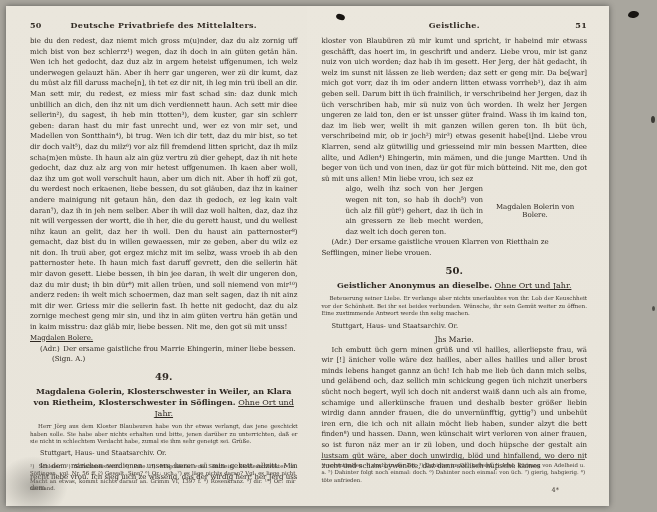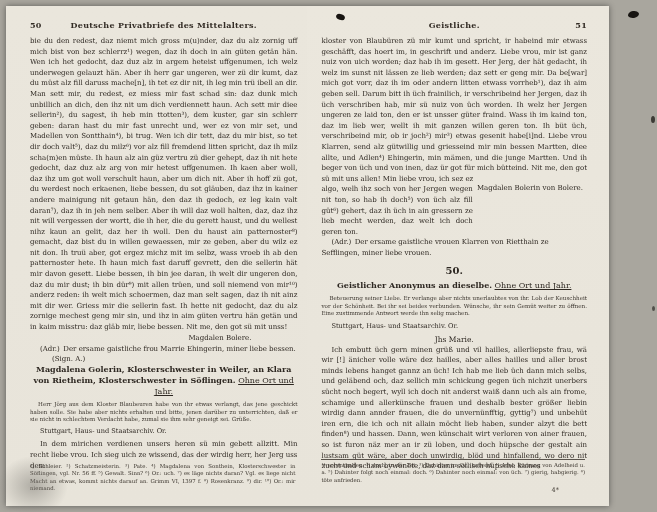--- a/index.html
+++ b/index.html
@@ -31,34 +31,34 @@
     letter-spacing:.3px;color:#332c25;
   }
   .running-head .pagenum{width:30px;font-weight:bold;}
   .running-head .head-title{flex:1;text-align:center;font-weight:bold;}
   .running-head .pagenum.right-side{text-align:right;}
   .body-text{
     font-size:7px;line-height:10.6px;text-align:justify;
     color:#2e2822;
   }
   .body-text.indent{text-indent:10px;}
-  .sig-line{font-size:7px;line-height:11px;text-align:right;padding-right:46px;}
+  .sig-line{font-size:7px;line-height:11px;padding-right:46px;text-decoration:underline;}
   .adr-line{font-size:7px;line-height:10.6px;text-indent:10px;}
   .sign-note{font-size:7px;line-height:10px;padding-left:22px;}
   .sec-number{text-align:center;font-size:10px;font-weight:bold;margin:7px 0 4px 0;}
   .sec-title{text-align:center;font-size:8px;line-height:11px;margin-bottom:4px;}
   .sec-title .t-bold{font-weight:bold;}
   .sec-title .t-rest{font-weight:normal;text-decoration:underline;}
   .summary{
     font-size:5.6px;line-height:7.4px;text-align:justify;text-indent:8px;
     margin:2px 0 4px 0;color:#39332c;
   }
   .source-line{font-size:6.6px;line-height:9px;text-indent:10px;margin-bottom:3px;}
   .invocation{text-align:center;font-size:7.5px;line-height:11px;margin:0 0;}
-  .split-row{display:flex;align-items:flex-start;}
+  .split-row{display:flex;align-items:center;margin-left:24px;}
   .split-row .narrow{width:57%;font-size:7px;line-height:10.6px;text-align:justify;}
   .split-row .sig-col{width:43%;font-size:7px;text-align:center;}
   .footnote-block{
     position:absolute;left:24px;right:12px;bottom:14px;
     font-size:5.4px;line-height:7.2px;text-align:justify;color:#39332c;
   }
   .page.right .footnote-block{left:14px;right:24px;bottom:12px;}
   .footnote-rule{border-top:.5px solid #5a544c;margin-bottom:2px;width:100%;}
   .printers-mark{text-align:right;font-size:6.5px;padding-right:26px;margin-top:3px;}
   .artifact{position:absolute;background:#181512;border-radius:50%;}
@@ -81,20 +81,21 @@
       <span class="pagenum">50</span>
       <span class="head-title">Deutsche Privatbriefe des Mittelalters.</span>
       <span class="pagenum"></span>
     </div>
 
     <div class="body-text">bie du den redest, daz niemt mich gross m(u)nder, daz du alz zornig uff mich bist von bez schlerrz¹) wegen, daz ih doch in ain güten getän hän. Wen ich het gedocht, daz duz alz in argem heteist uffgenumen, ich welz underwegen gelauzt hän. Aber ih herr gar ungeren, wer zü dir kumt, daz du müst alz fill daruss mache[n], ih tet ez dir nit, ih leg min trü ibell an dir. Man sett mir, du redest, ez miess mir fast schad sin: daz dunk mich unbillich an dich, den ihz nit um dich verdiennett haun. Ach sett mir diee sellerin²), du sagest, ih heb min ttotten³), dem kuster, gar sin schlerr geben: daran hast du mir fast unrecht und, wer ez von mir set, und Madellen von Sontthain⁴), bi trug. Wen ich dir tett, daz du mir bist, so tet dir doch valt⁵), daz du milz⁶) vor alz fill fremdend litten spricht, daz ih milz scha(m)en müste. Ih haun alz ain güz vertru zü dier gehept, daz ih nit hete gedocht, daz duz alz arg von mir hetest uffgenumen. Ih kaen aber woll, daz ihz um got woll verschult haun, aber um dich nit. Aber ih hoff zü got, du werdest noch erkaenen, liebe bessen, du sot gläuben, daz ihz in kainer andere mainigung nit getaun hän, den daz ih gedoch, ez leg kain valt daran⁷), daz ih in jeh nem selber. Aber ih will daz woll halten, daz, daz ihz nit will vergessen der wortt, die ih her, die du gerett haust, und du wellest nihz kaun an gelit, daz her ih woll. Den du haust ain patternoster⁸) gemacht, daz bist du in willen gewaessen, mir ze geben, aber du wilz ez nit don. Ih truü aber, got ergez michz mit im selbz, wass vroeb ih ab den patternoster hete. Ih haun mich fast daruff gevrett, den die sellerin hät mir davon gesett. Liebe bessen, ih bin jee daran, ih welt dir ungeren don, daz du mir dust; ih bin dür⁹) mit allen trüen, und soll niemend von mir¹⁰) anderz reden: ih welt mich schoermen, daz man selt sagen, daz ih nit ainz mit dir wer. Griess mir die sellerin fast. Ih hette nit gedocht, daz du alz zornige mechest geng mir sin, und ihz in aim güten vertru hän getän und in kaim misstru: daz gläb mir, liebe bessen. Nit me, den got sü mit unss!</div>
     <div class="sig-line">Magdalen Bolere.</div>
     <div class="adr-line">(Adr.) Der ersame gaistliche frou Marrie Ehingerin, miner liebe bessen.</div>
     <div class="sign-note">(Sign. A.)</div>
 
+    <div class="sec-number">49.</div>
     <div class="sec-title">
       <span class="t-bold">Magdalena Golerin, Klosterschwester in Weiler, an Klara von Rietheim, Klosterschwester in Söflingen.</span>
       <span class="t-rest">Ohne Ort und Jahr.</span>
     </div>
     <div class="summary">Herr Jörg aus dem Kloster Blaubeuren habe von ihr etwas verlangt, das jene geschickt haben solle. Sie habe aber nichts erhalten und bitte, jenen darüber zu unterrichten, daß er sie nicht in schlechtem Verdacht habe, zumal sie ihm sehr geneigt sei. Grüße.</div>
     <div class="source-line">Stuttgart, Haus- und Staatsarchiv. Or.</div>
     <div class="body-text indent">In dem mirichen verdienen unsers heren sü min gebett allzitt. Min recht liebe vrou. Ich sieg uich ze wissend, das der wirdig herr, her Jerg uss dem</div>
 
     <div class="footnote-block">¹) Schleier. ²) Schatzmeisterin. ³) Pate. ⁴) Magdalena von Sonthein, Klosterschwester in Söflingen, vgl. Nr. 56 ff. ⁵) Gewalt. Sinn? ⁶) Or.: uch. ⁷) es läge nichts daran? Vgl. es liege nicht Macht an etwas, kommt nichts darauf an. Grimm VI, 1397 f. ⁸) Rosenkranz. ⁹) dir. ¹⁰) Or.: mir niemand.</div>
   </div>

